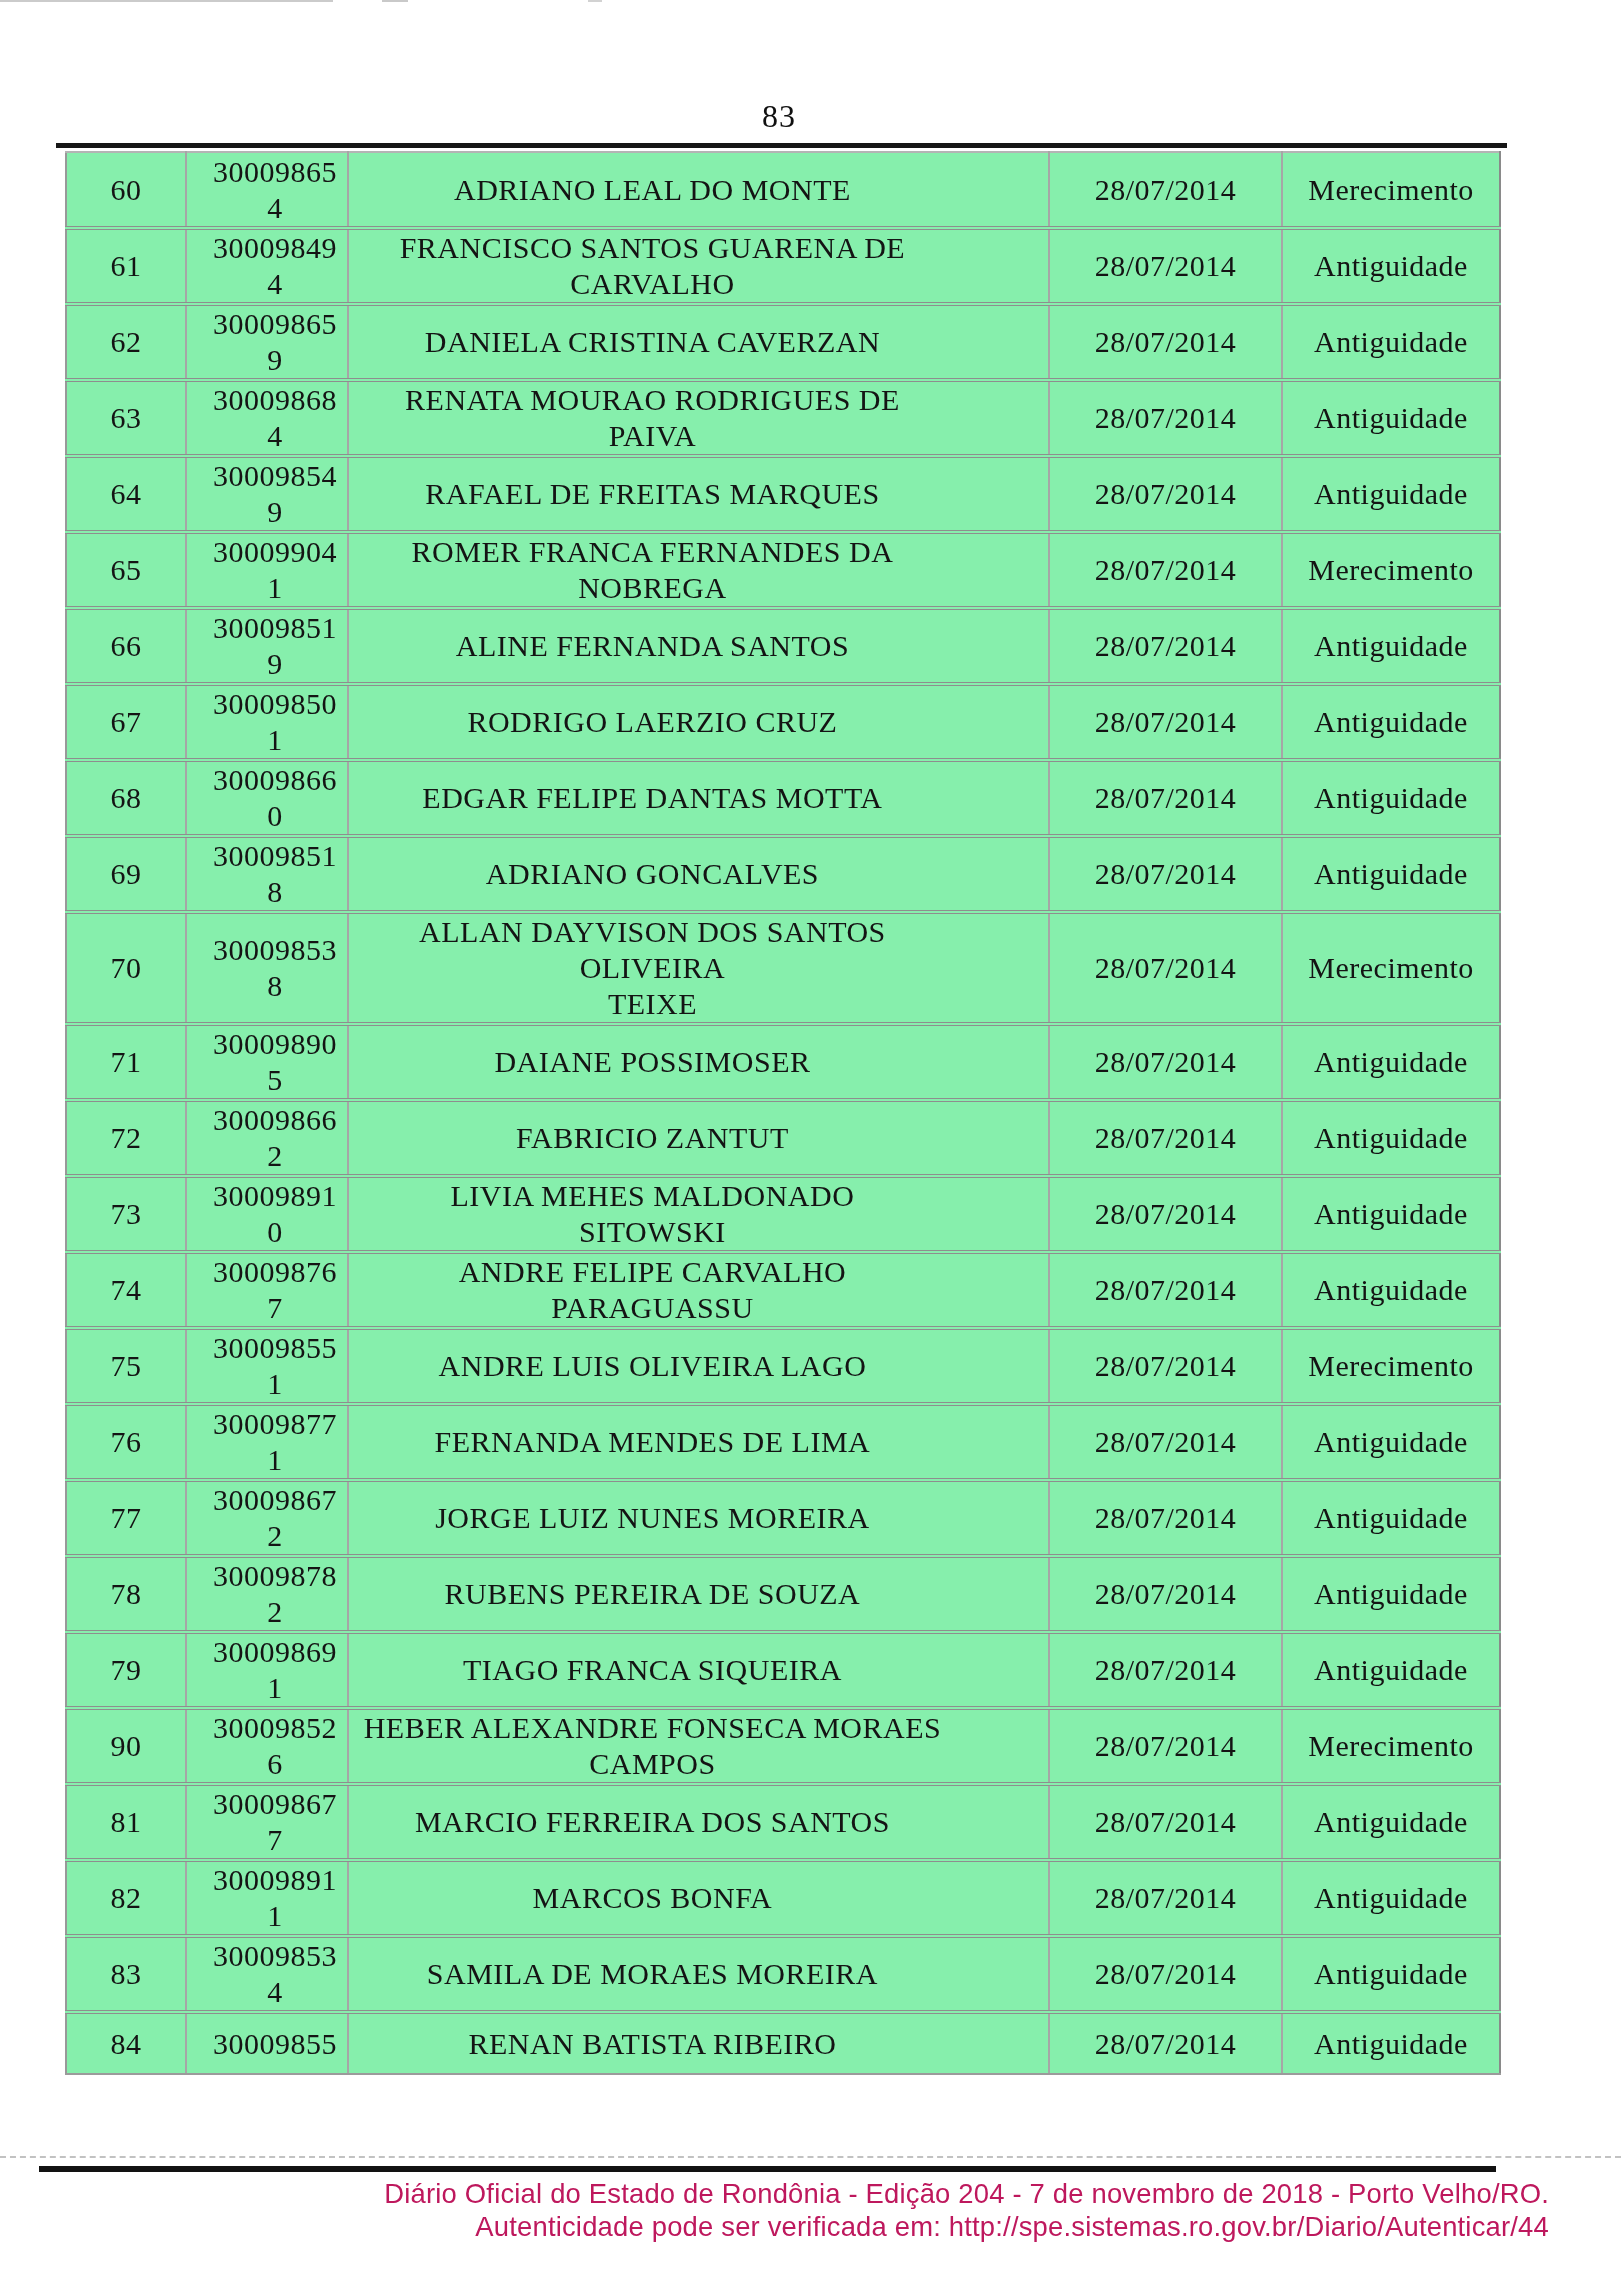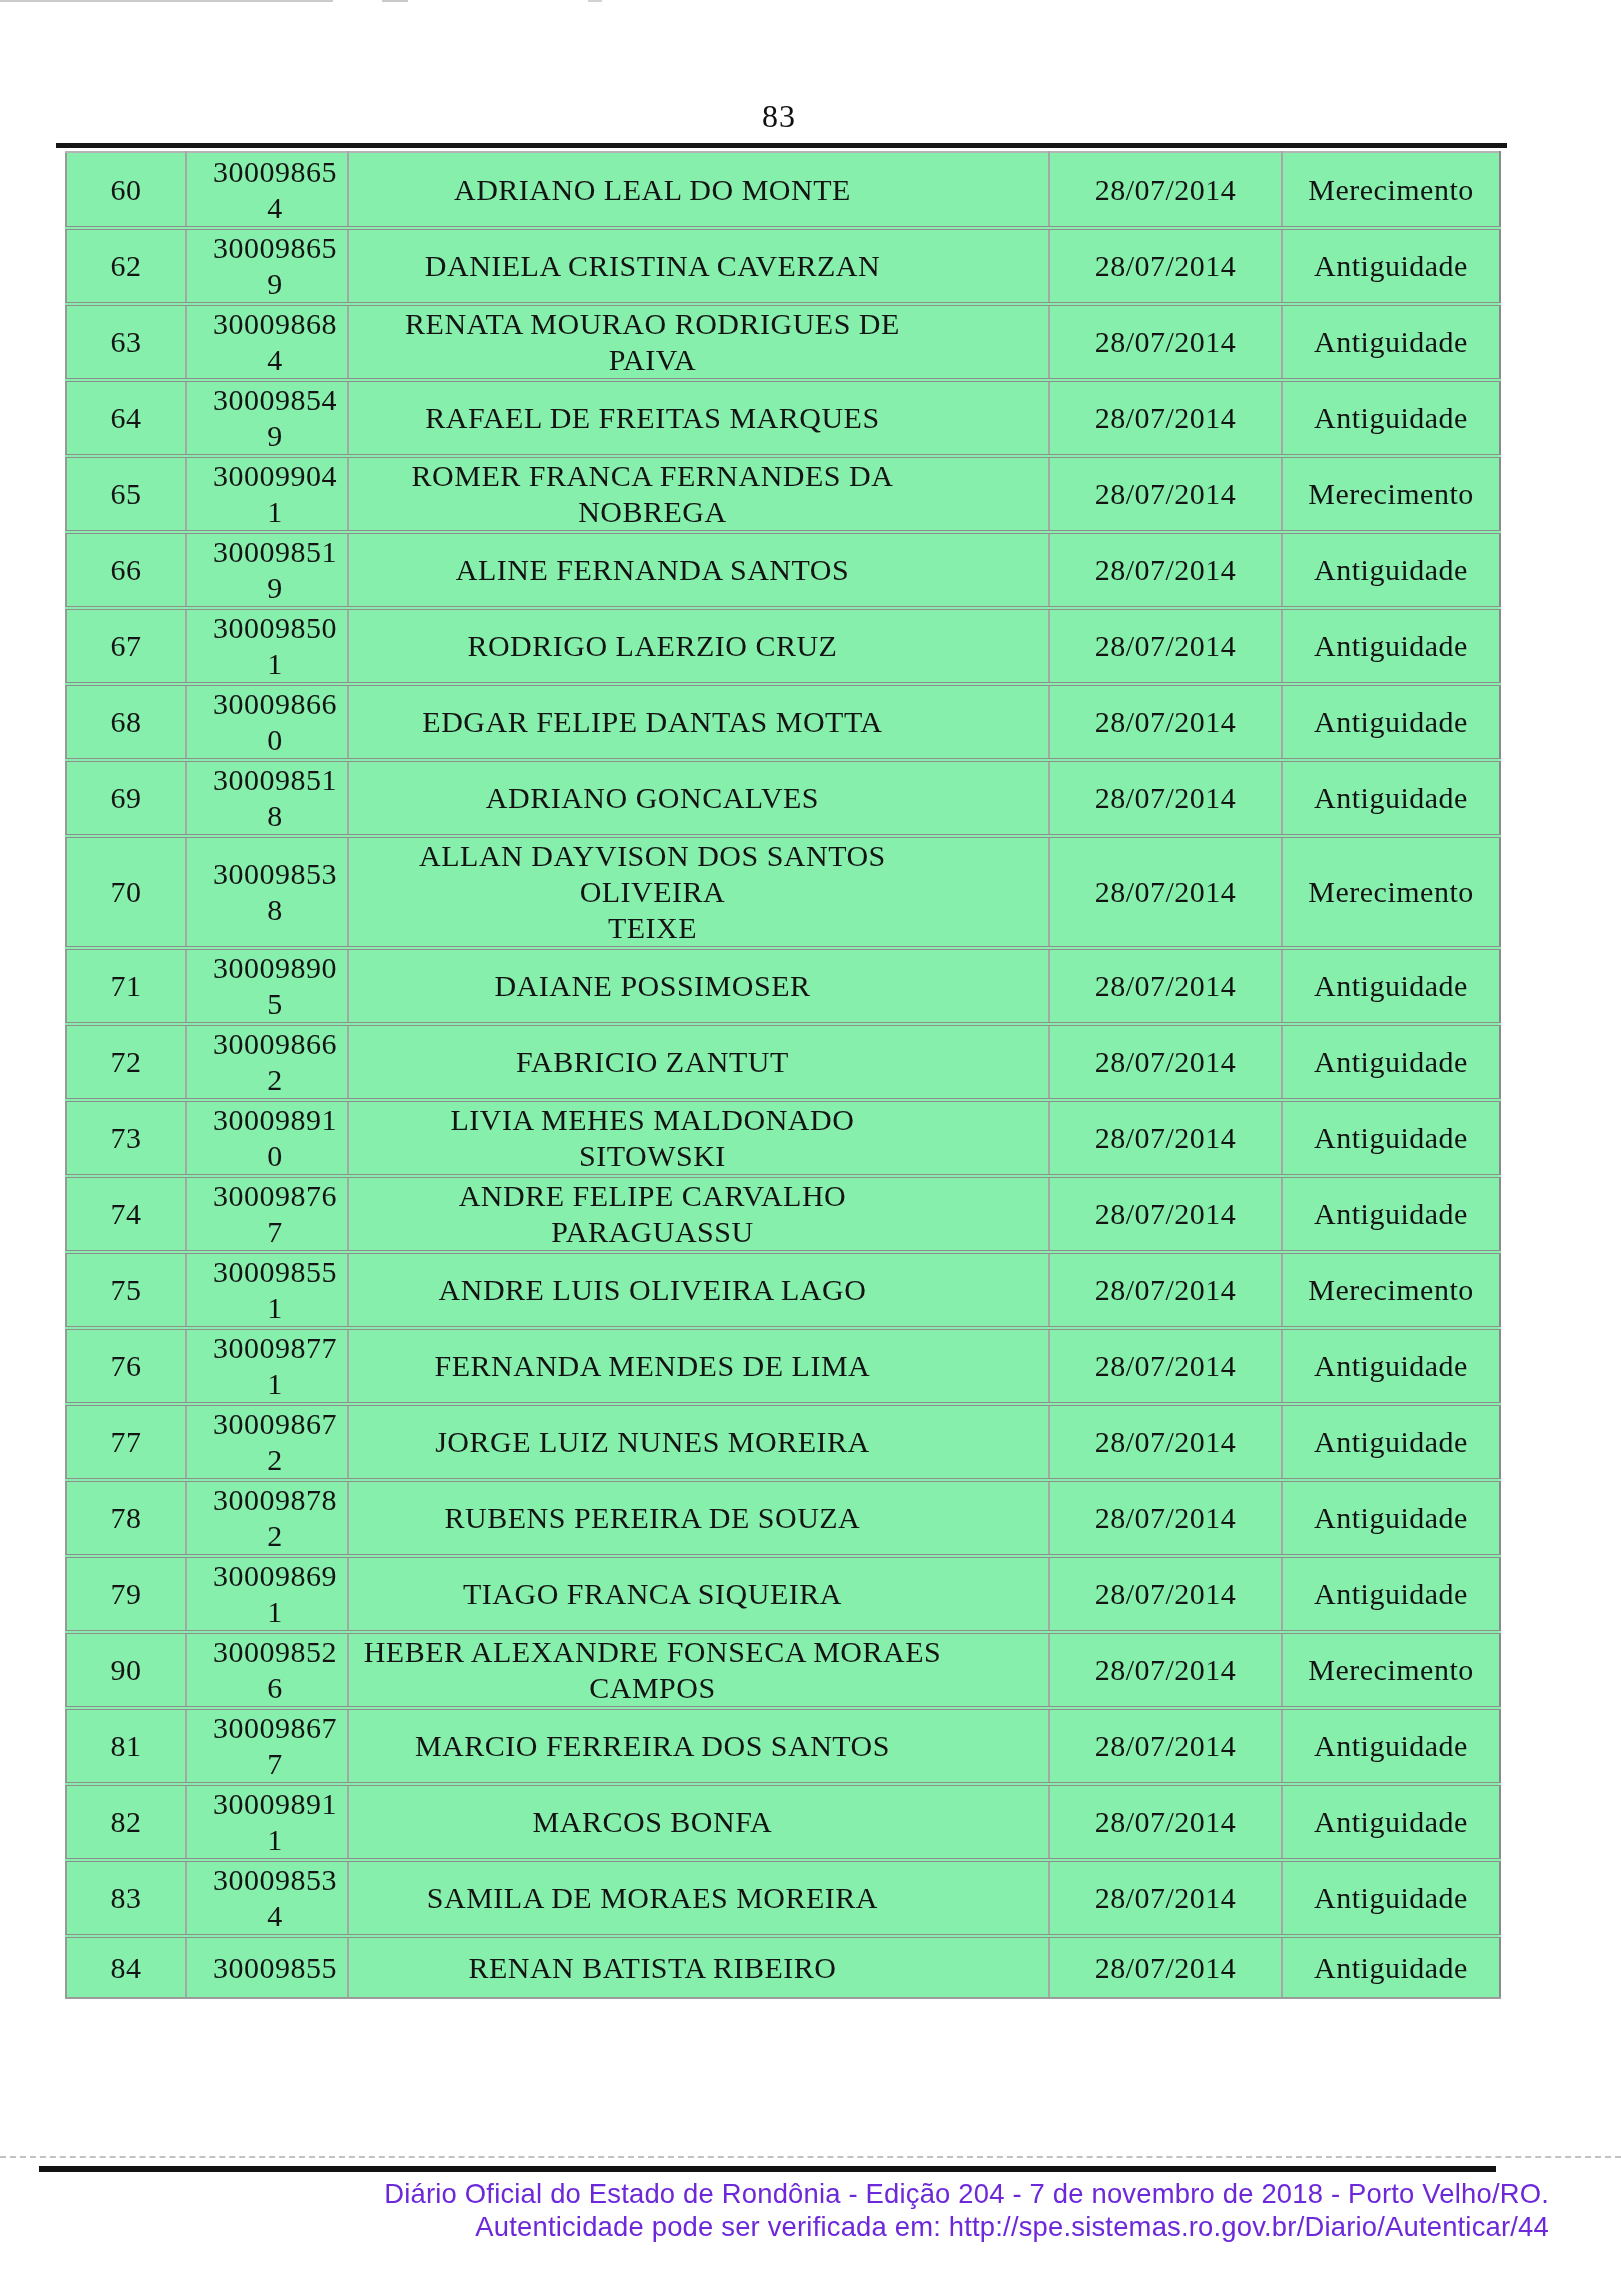--- a/index.html
+++ b/index.html
@@ -75,21 +75,21 @@
     border-top:2px dashed #c2c2c2;
   }
   .bottom-rule{
     position:absolute;top:2166px;left:39px;width:1457px;height:5.9px;
     background:#121212;
   }
   .footer{
     position:absolute;top:2177px;left:0;width:1549px;
     text-align:right;
     font-family:"Liberation Sans", sans-serif;
-    font-size:27.4px;line-height:33px;color:#6d28d9;
+    font-size:27.4px;line-height:33px;color:#be185d;
     letter-spacing:0.2px;
   }
 </style>
 </head>
 <body>
 
 <div class="edge-artifact"></div>
 <div class="edge-speck"></div>
 <div class="edge-speck2"></div>
 
@@ -108,20 +108,29 @@
   <tbody>
       <tr class="row">
     <td class="c-num">60</td>
     <td class="c-id">30009865
 4</td>
     <td class="c-name">ADRIANO LEAL DO MONTE</td>
     <td class="c-date">28/07/2014</td>
     <td class="c-type">Merecimento</td>
   </tr>
       <tr class="row">
+    <td class="c-num">61</td>
+    <td class="c-id">30009849
+4</td>
+    <td class="c-name">FRANCISCO SANTOS GUARENA DE
+CARVALHO</td>
+    <td class="c-date">28/07/2014</td>
+    <td class="c-type">Antiguidade</td>
+  </tr>
+      <tr class="row">
     <td class="c-num">62</td>
     <td class="c-id">30009865
 9</td>
     <td class="c-name">DANIELA CRISTINA CAVERZAN</td>
     <td class="c-date">28/07/2014</td>
     <td class="c-type">Antiguidade</td>
   </tr>
       <tr class="row">
     <td class="c-num">63</td>
     <td class="c-id">30009868

